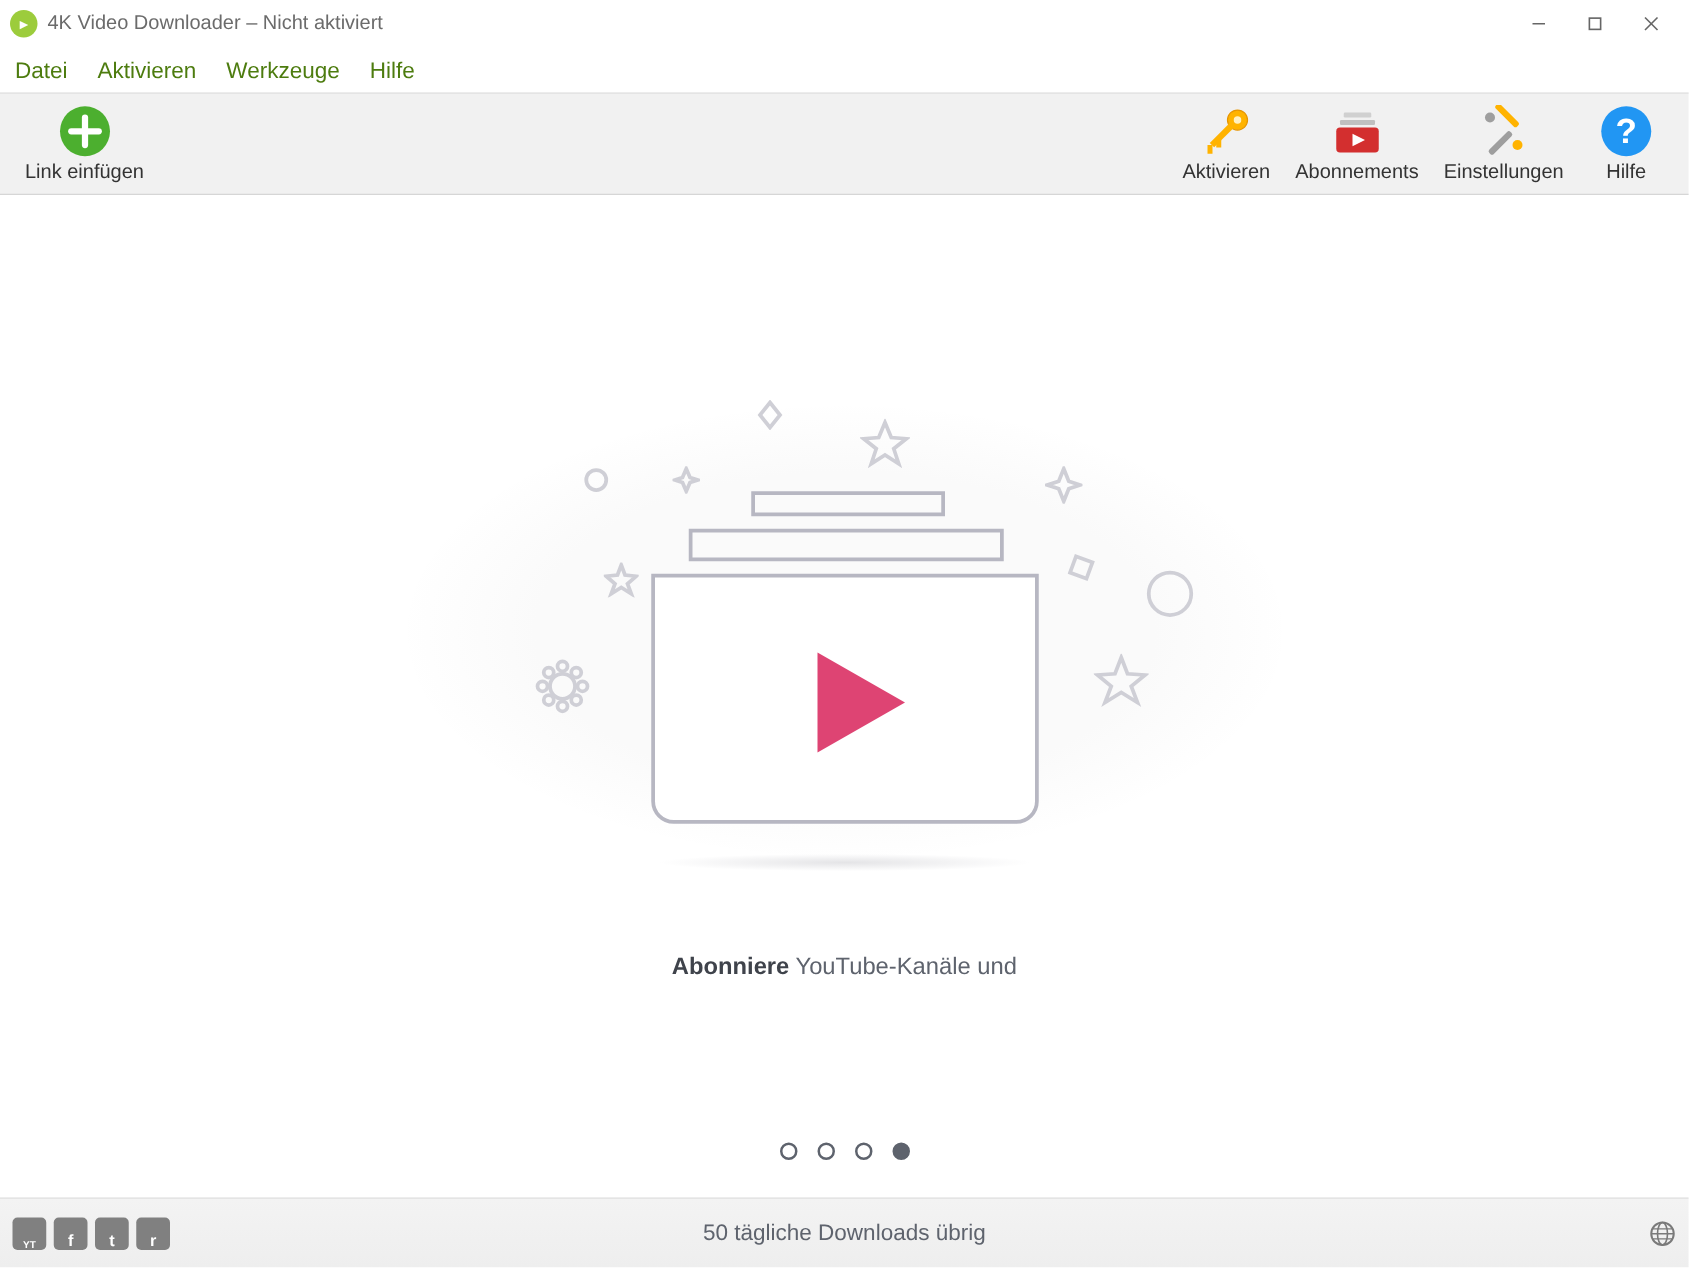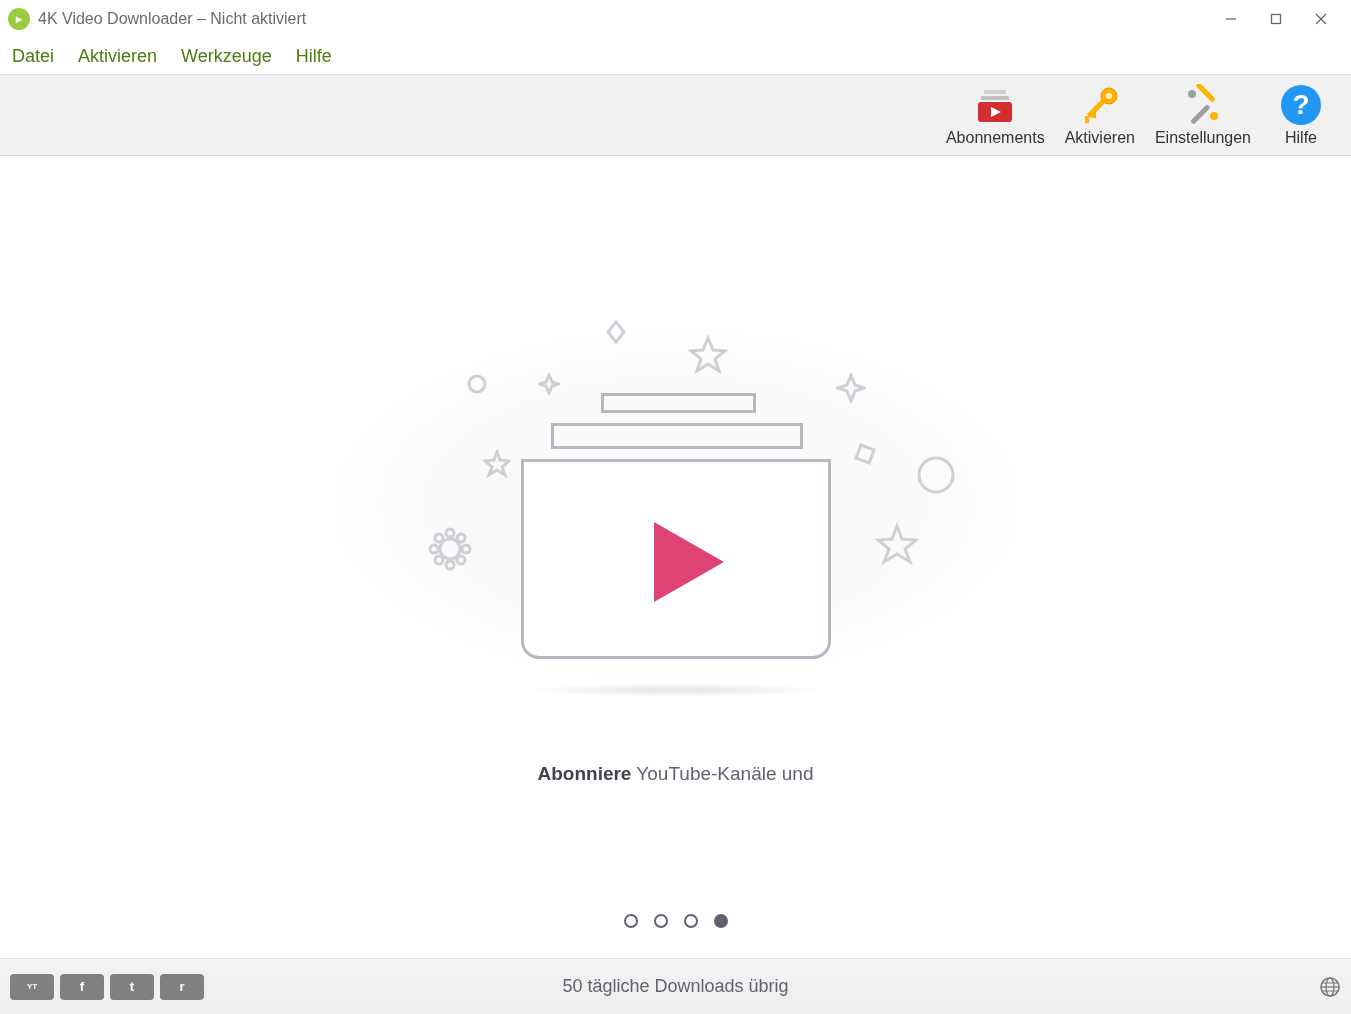--- a/index.html
+++ b/index.html
@@ -153,24 +153,24 @@
   border-top: 1px solid #dcdcdc;
   display: flex;
   align-items: center;
   padding: 0 10px;
   color: #5e636d;
   font-size: 18px;
   position: relative;
 }
 .social-row { display: flex; gap: 6px; }
 .social-btn {
-  width: 44px; height: 26px;
+  width: 27px; height: 26px;
   background: #808080;
   border-radius: 4px;
-  display: inline-flex; align-items: center; justify-content: center;
+  display: inline-flex; align-items: flex-end; justify-content: center;
   color: #fff; font-size: 13px; font-weight: bold; cursor: pointer;
   font-family: Arial, sans-serif;
 }
 .statusbar .center-text { position: absolute; left: 50%; transform: translateX(-50%);}
 .statusbar .right { margin-left: auto; cursor: pointer;}
 svg { display: block; }
 </style>
 </head>
 <body>
 
@@ -197,43 +197,53 @@
 </div>
 
 <div class="menubar">
   <div class="menu-item">Datei</div>
   <div class="menu-item">Aktivieren</div>
   <div class="menu-item">Werkzeuge</div>
   <div class="menu-item">Hilfe</div>
 </div>
 
 <div class="toolbar">
+  <div class="tb-btn">
+    <div class="icon-wrap">
+      <svg width="42" height="42">
+        <circle cx="21" cy="21" r="20" fill="#4caf2f"></circle>
+        <line x1="21" y1="10" x2="21" y2="32" stroke="#fff" stroke-width="5" stroke-linecap="round"></line>
+        <line x1="10" y1="21" x2="32" y2="21" stroke="#fff" stroke-width="5" stroke-linecap="round"></line>
+      </svg>
+    </div>
+    <span class="label">Link einfügen</span>
+  </div>
   <div class="spacer"></div>
-  <div class="tb-btn">
-    <div class="icon-wrap">
-      <svg width="42" height="42">
-        <rect x="10" y="6" width="22" height="4" rx="1" fill="#d0d0d0"></rect>
-        <rect x="7" y="12" width="28" height="4" rx="1" fill="#c0c0c0"></rect>
-        <rect x="4" y="18" width="34" height="20" rx="3" fill="#d32f2f"></rect>
-        <polygon points="17,23 17,33 27,28" fill="#fff"></polygon>
-      </svg>
-    </div>
-    <span class="label">Abonnements</span>
-  </div>
   <div class="tb-btn">
     <div class="icon-wrap">
       <svg width="42" height="42">
         <circle cx="30" cy="12" r="8" fill="#ffb300" stroke="#e69500" stroke-width="1"></circle>
         <circle cx="30" cy="12" r="3" fill="#fff0c2"></circle>
         <rect x="6" y="22" width="22" height="5" fill="#ffb300" transform="rotate(-45 17 24)"></rect>
         <rect x="6" y="32" width="4" height="7" fill="#ffb300"></rect>
         <rect x="13" y="28" width="4" height="6" fill="#ffb300"></rect>
       </svg>
     </div>
     <span class="label">Aktivieren</span>
+  </div>
+  <div class="tb-btn">
+    <div class="icon-wrap">
+      <svg width="42" height="42">
+        <rect x="10" y="6" width="22" height="4" rx="1" fill="#d0d0d0"></rect>
+        <rect x="7" y="12" width="28" height="4" rx="1" fill="#c0c0c0"></rect>
+        <rect x="4" y="18" width="34" height="20" rx="3" fill="#d32f2f"></rect>
+        <polygon points="17,23 17,33 27,28" fill="#fff"></polygon>
+      </svg>
+    </div>
+    <span class="label">Abonnements</span>
   </div>
   <div class="tb-btn">
     <div class="icon-wrap">
       <svg width="42" height="42">
         <rect x="6" y="28" width="24" height="5" rx="2" fill="#9e9e9e" transform="rotate(-45 18 30)"></rect>
         <rect x="12" y="6" width="24" height="5" rx="2" fill="#ffb300" transform="rotate(45 24 8)"></rect>
         <circle cx="10" cy="10" r="4" fill="#9e9e9e"></circle>
         <circle cx="32" cy="32" r="4" fill="#ffb300"></circle>
       </svg>
     </div>

